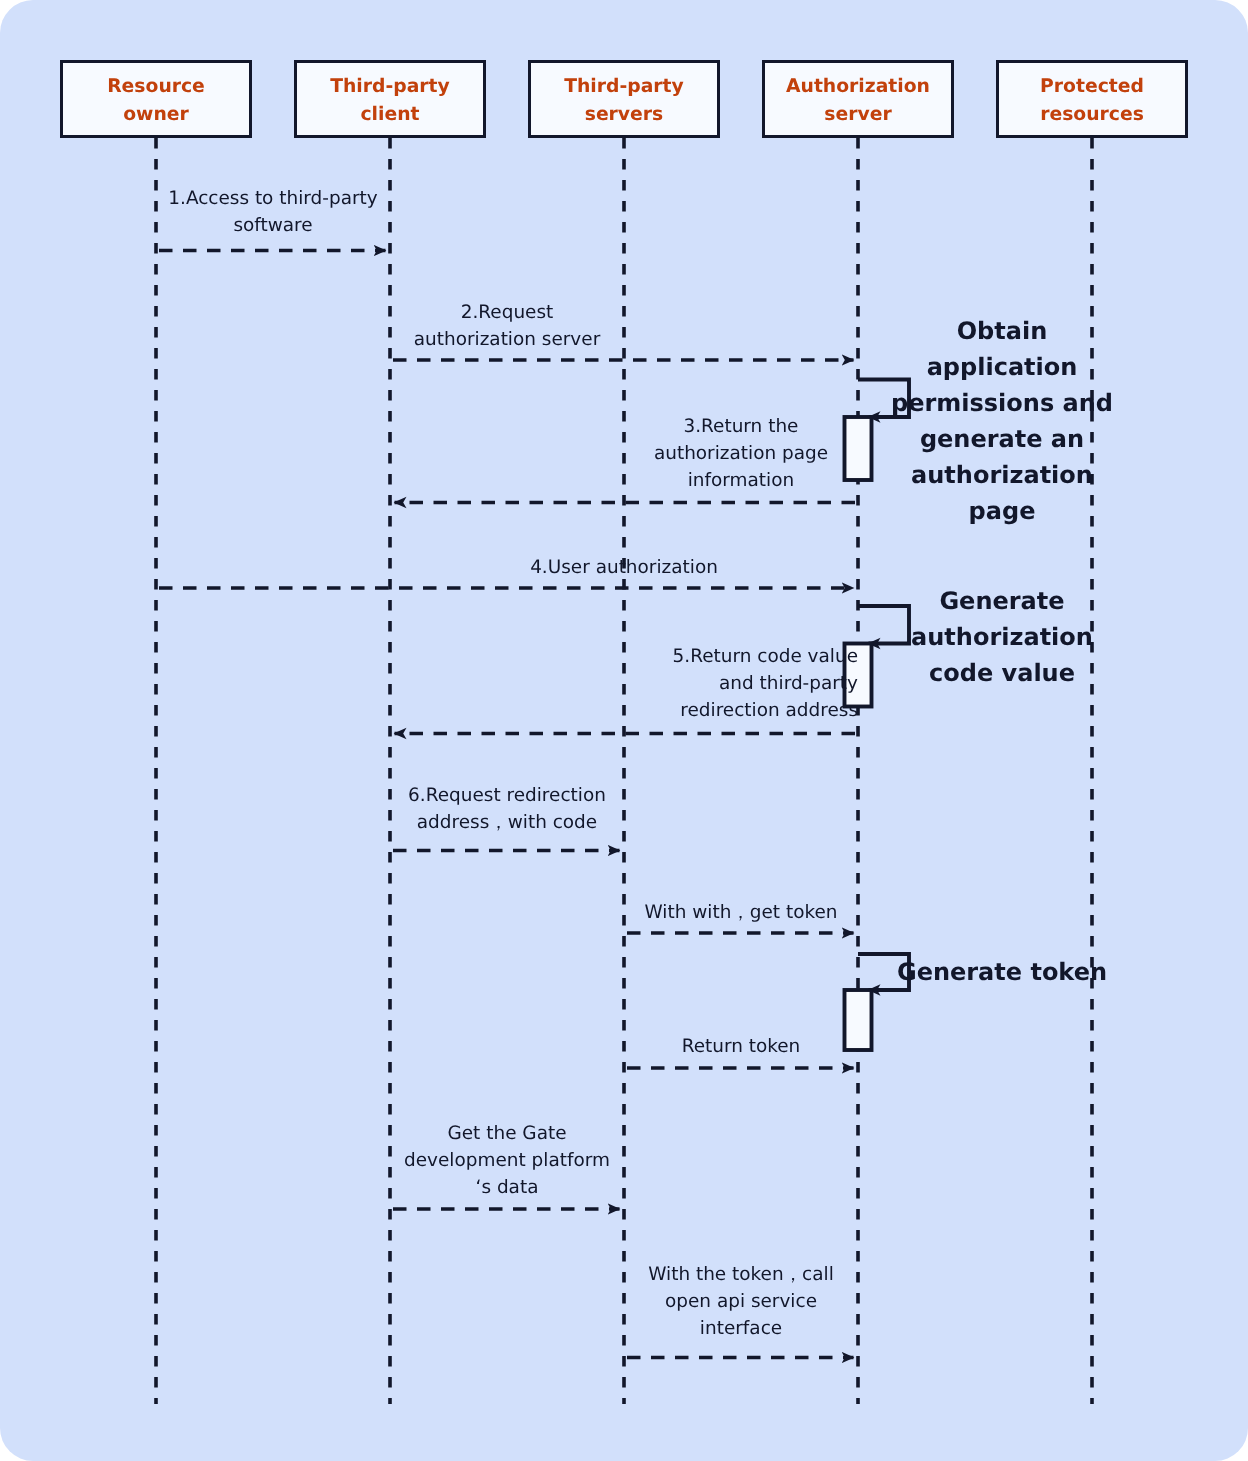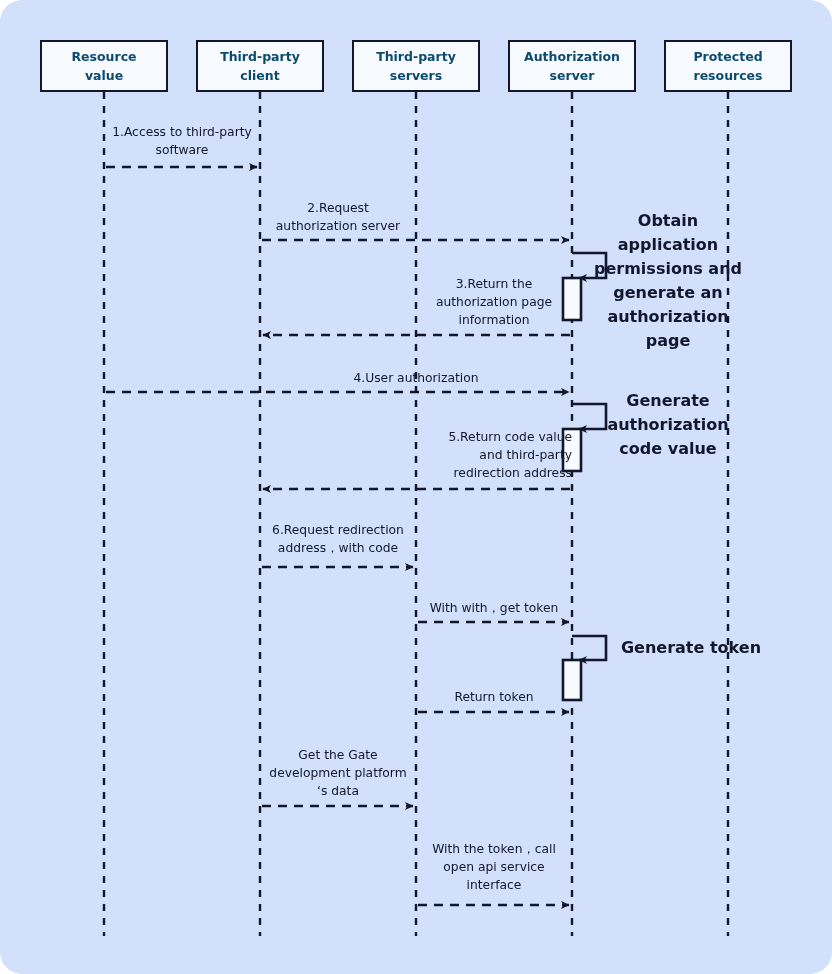--- a/index.html
+++ b/index.html
@@ -33,21 +33,21 @@
     height: 52px;
     background: #f7faff;
     border: 2.5px solid #12172b;
     box-sizing: border-box;
     display: flex;
     flex-direction: column;
     align-items: center;
     justify-content: center;
     font-size: 12.5px;
     font-weight: bold;
-    color: #0c4a6e;
+    color: #c2410c;
     line-height: 1.55;
     text-align: center;
   }
   .msg-label {
     position: absolute;
     font-size: 12.3px;
     font-weight: normal;
     color: #12172b;
     line-height: 1.45;
     text-align: center;
@@ -102,21 +102,21 @@
         <path d="M572,404 L606,404 L606,429 L579,429" fill="none" stroke="#12172b" stroke-width="2.6" marker-end="url(#arrowhead-left)"></path>
         <rect x="563" y="429" width="18" height="42" fill="#f7faff" stroke="#12172b" stroke-width="2.6"></rect>
         <path d="M572,636 L606,636 L606,660 L579,660" fill="none" stroke="#12172b" stroke-width="2.6" marker-end="url(#arrowhead-left)"></path>
         <rect x="563" y="660" width="18" height="40" fill="#f7faff" stroke="#12172b" stroke-width="2.6"></rect>
       </g>
   </svg>
 
   <div id="boxes-layer">
       <div class="lifeline-box" style="left: 40px; top: 40px;">
         <span>Resource</span>
-        <span>value</span>
+        <span>owner</span>
       </div>
       <div class="lifeline-box" style="left: 196px; top: 40px;">
         <span>Third-party</span>
         <span>client</span>
       </div>
       <div class="lifeline-box" style="left: 352px; top: 40px;">
         <span>Third-party</span>
         <span>servers</span>
       </div>
       <div class="lifeline-box" style="left: 508px; top: 40px;">
@@ -151,16 +151,16 @@
 open api service
 interface</div>
       <div class="note-label" style="left: 594px; top: 209px; width: 148px;">Obtain
 application
 permissions and
 generate an
 authorization page</div>
       <div class="note-label" style="left: 594px; top: 389px; width: 148px;">Generate
 authorization
 code value</div>
-      <div class="note-label" style="left: 617px; top: 636px; width: 148px;">Generate token</div>
+      <div class="note-label" style="left: 594px; top: 636px; width: 148px;">Generate token</div>
     </div>
 
 </div>
 
 </body></html>

